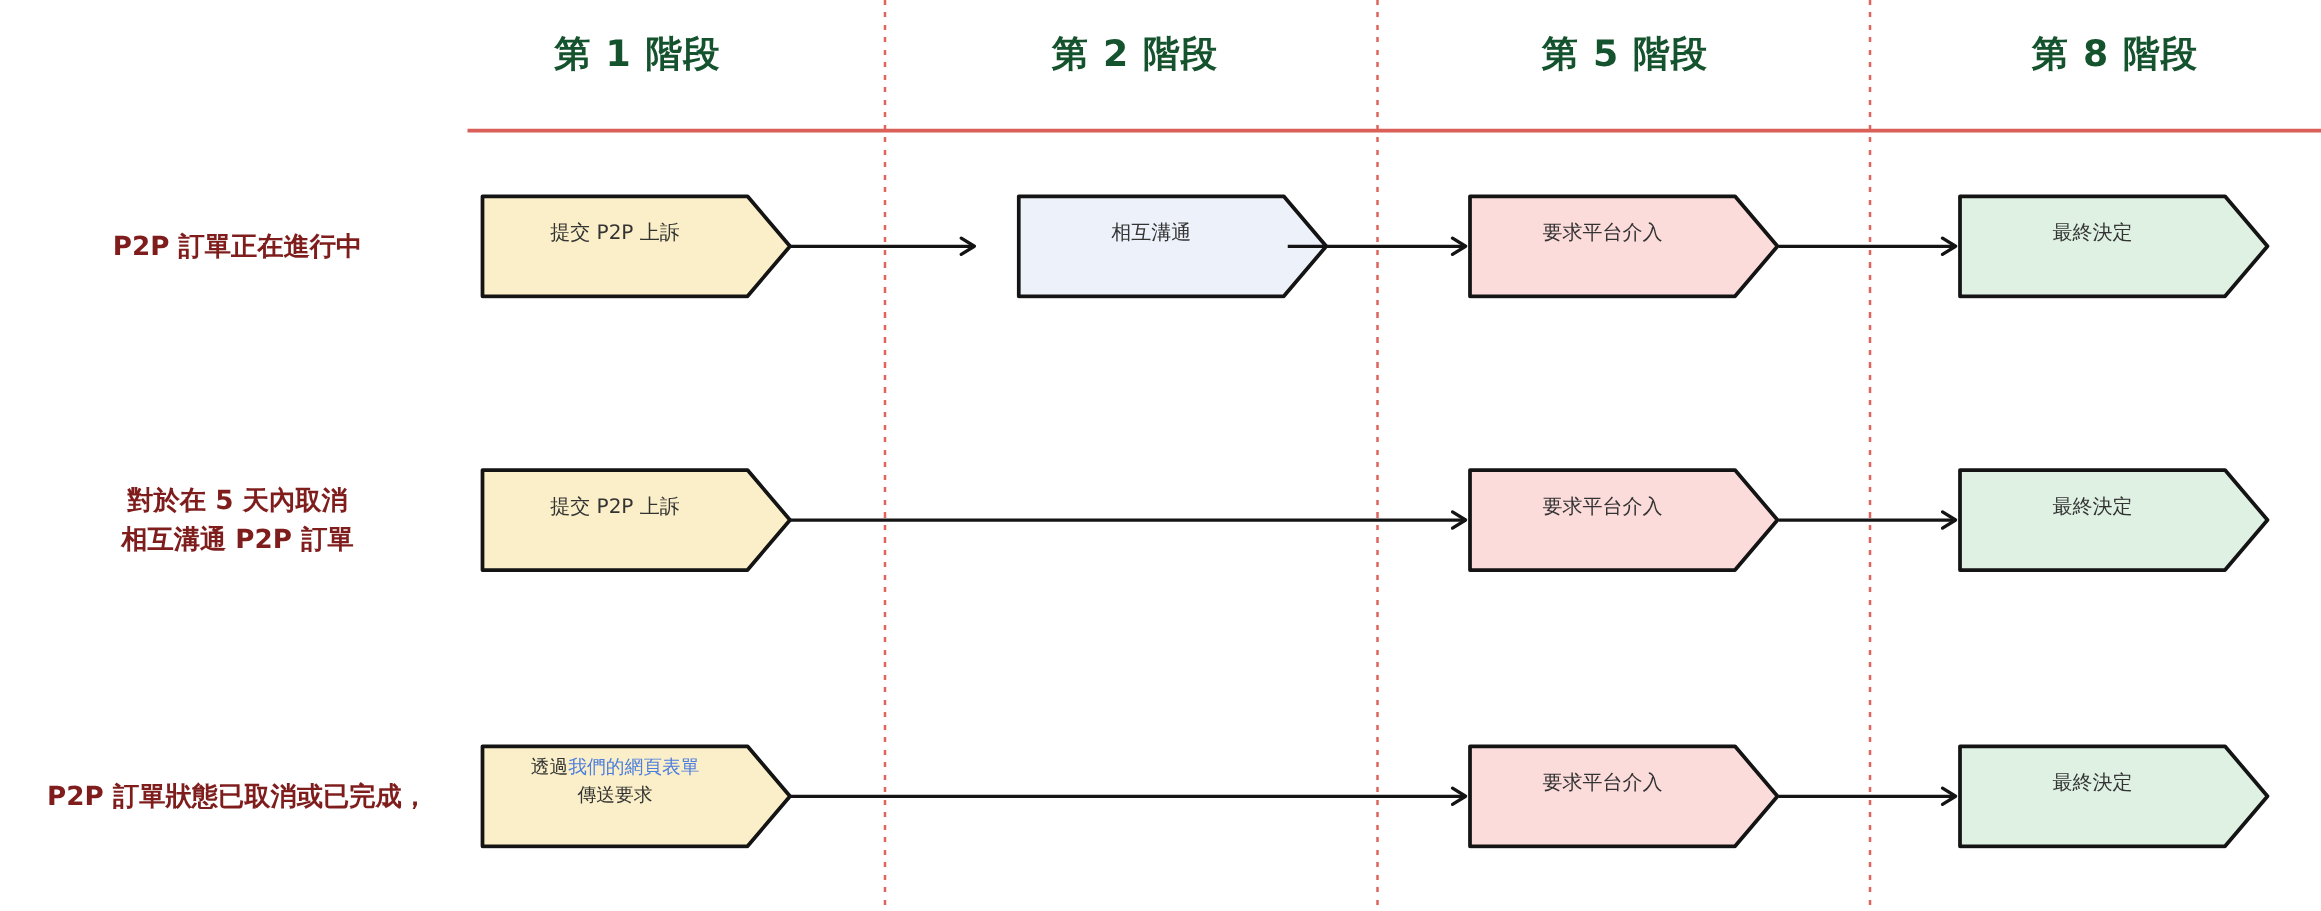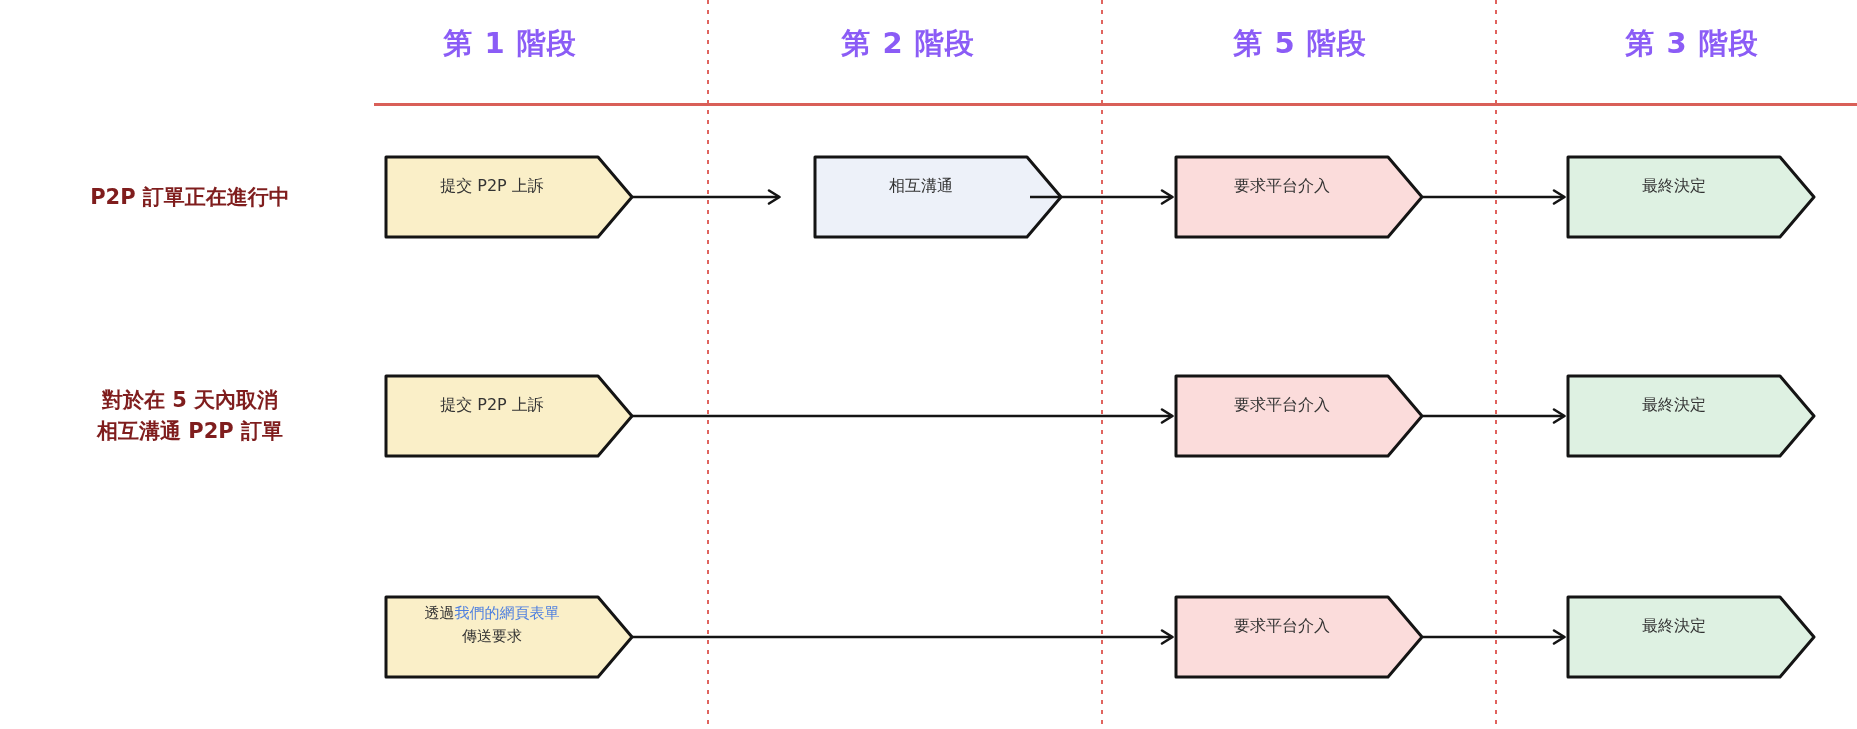--- a/index.html
+++ b/index.html
@@ -34,21 +34,21 @@
     background: #d95f58;
   }
 
   .stage-header {
     position: absolute;
     top: 24px;
     width: 300px;
     text-align: center;
     font-size: 29px;
     font-weight: bold;
-    color: #8b5cf6;
+    color: #14532d;
     letter-spacing: 1px;
     white-space: nowrap;
   }
 
   .row-label {
     position: absolute;
     left: 15px;
     width: 350px;
     height: 84px;
     display: flex;
@@ -97,21 +97,21 @@
 
 <div class="canvas">
 
   <div class="divider" style="left:707px;"></div>
   <div class="divider" style="left:1101px;"></div>
   <div class="divider" style="left:1495px;"></div>
 
   <div class="stage-header" style="left:360px;">第 1 階段</div>
   <div class="stage-header" style="left:758px;">第 2 階段</div>
   <div class="stage-header" style="left:1150px;">第 5 階段</div>
-  <div class="stage-header" style="left:1542px;">第 3 階段</div>
+  <div class="stage-header" style="left:1542px;">第 8 階段</div>
 
   <div class="stage-rule"></div>
 
   <div class="row-label" style="top:155px;">
     <span>P2P 訂單正在進行中</span>
   </div>
 
   <div class="box fill-yellow" style="left:384px; top:155px;">
     <svg width="250" height="84" viewBox="0 0 250 84">
         <path class="shape" d="M2 2 L214 2 L248 42 L214 82 L2 82 Z"></path>
@@ -175,20 +175,21 @@
       <polyline points="131,3.5 141.5,10 131,16.5"></polyline>
   </svg>
   <div class="box fill-green" style="left:1566px; top:374px;">
     <svg width="250" height="84" viewBox="0 0 250 84">
         <path class="shape" d="M2 2 L214 2 L248 42 L214 82 L2 82 Z"></path>
       </svg>
     <span class="box-label">最終決定</span>
   </div>
 
   <div class="row-label" style="top:595px;">
+    <span>P2P 訂單狀態已取消或已完成，</span>
   </div>
 
   <div class="box fill-yellow" style="left:384px; top:595px;">
     <svg width="250" height="84" viewBox="0 0 250 84">
         <path class="shape" d="M2 2 L214 2 L248 42 L214 82 L2 82 Z"></path>
       </svg>
     <span class="box-label small">
       <span><span>透過</span><span class="link">我們的網頁表單</span></span>
       <span>傳送要求</span>
     </span>

